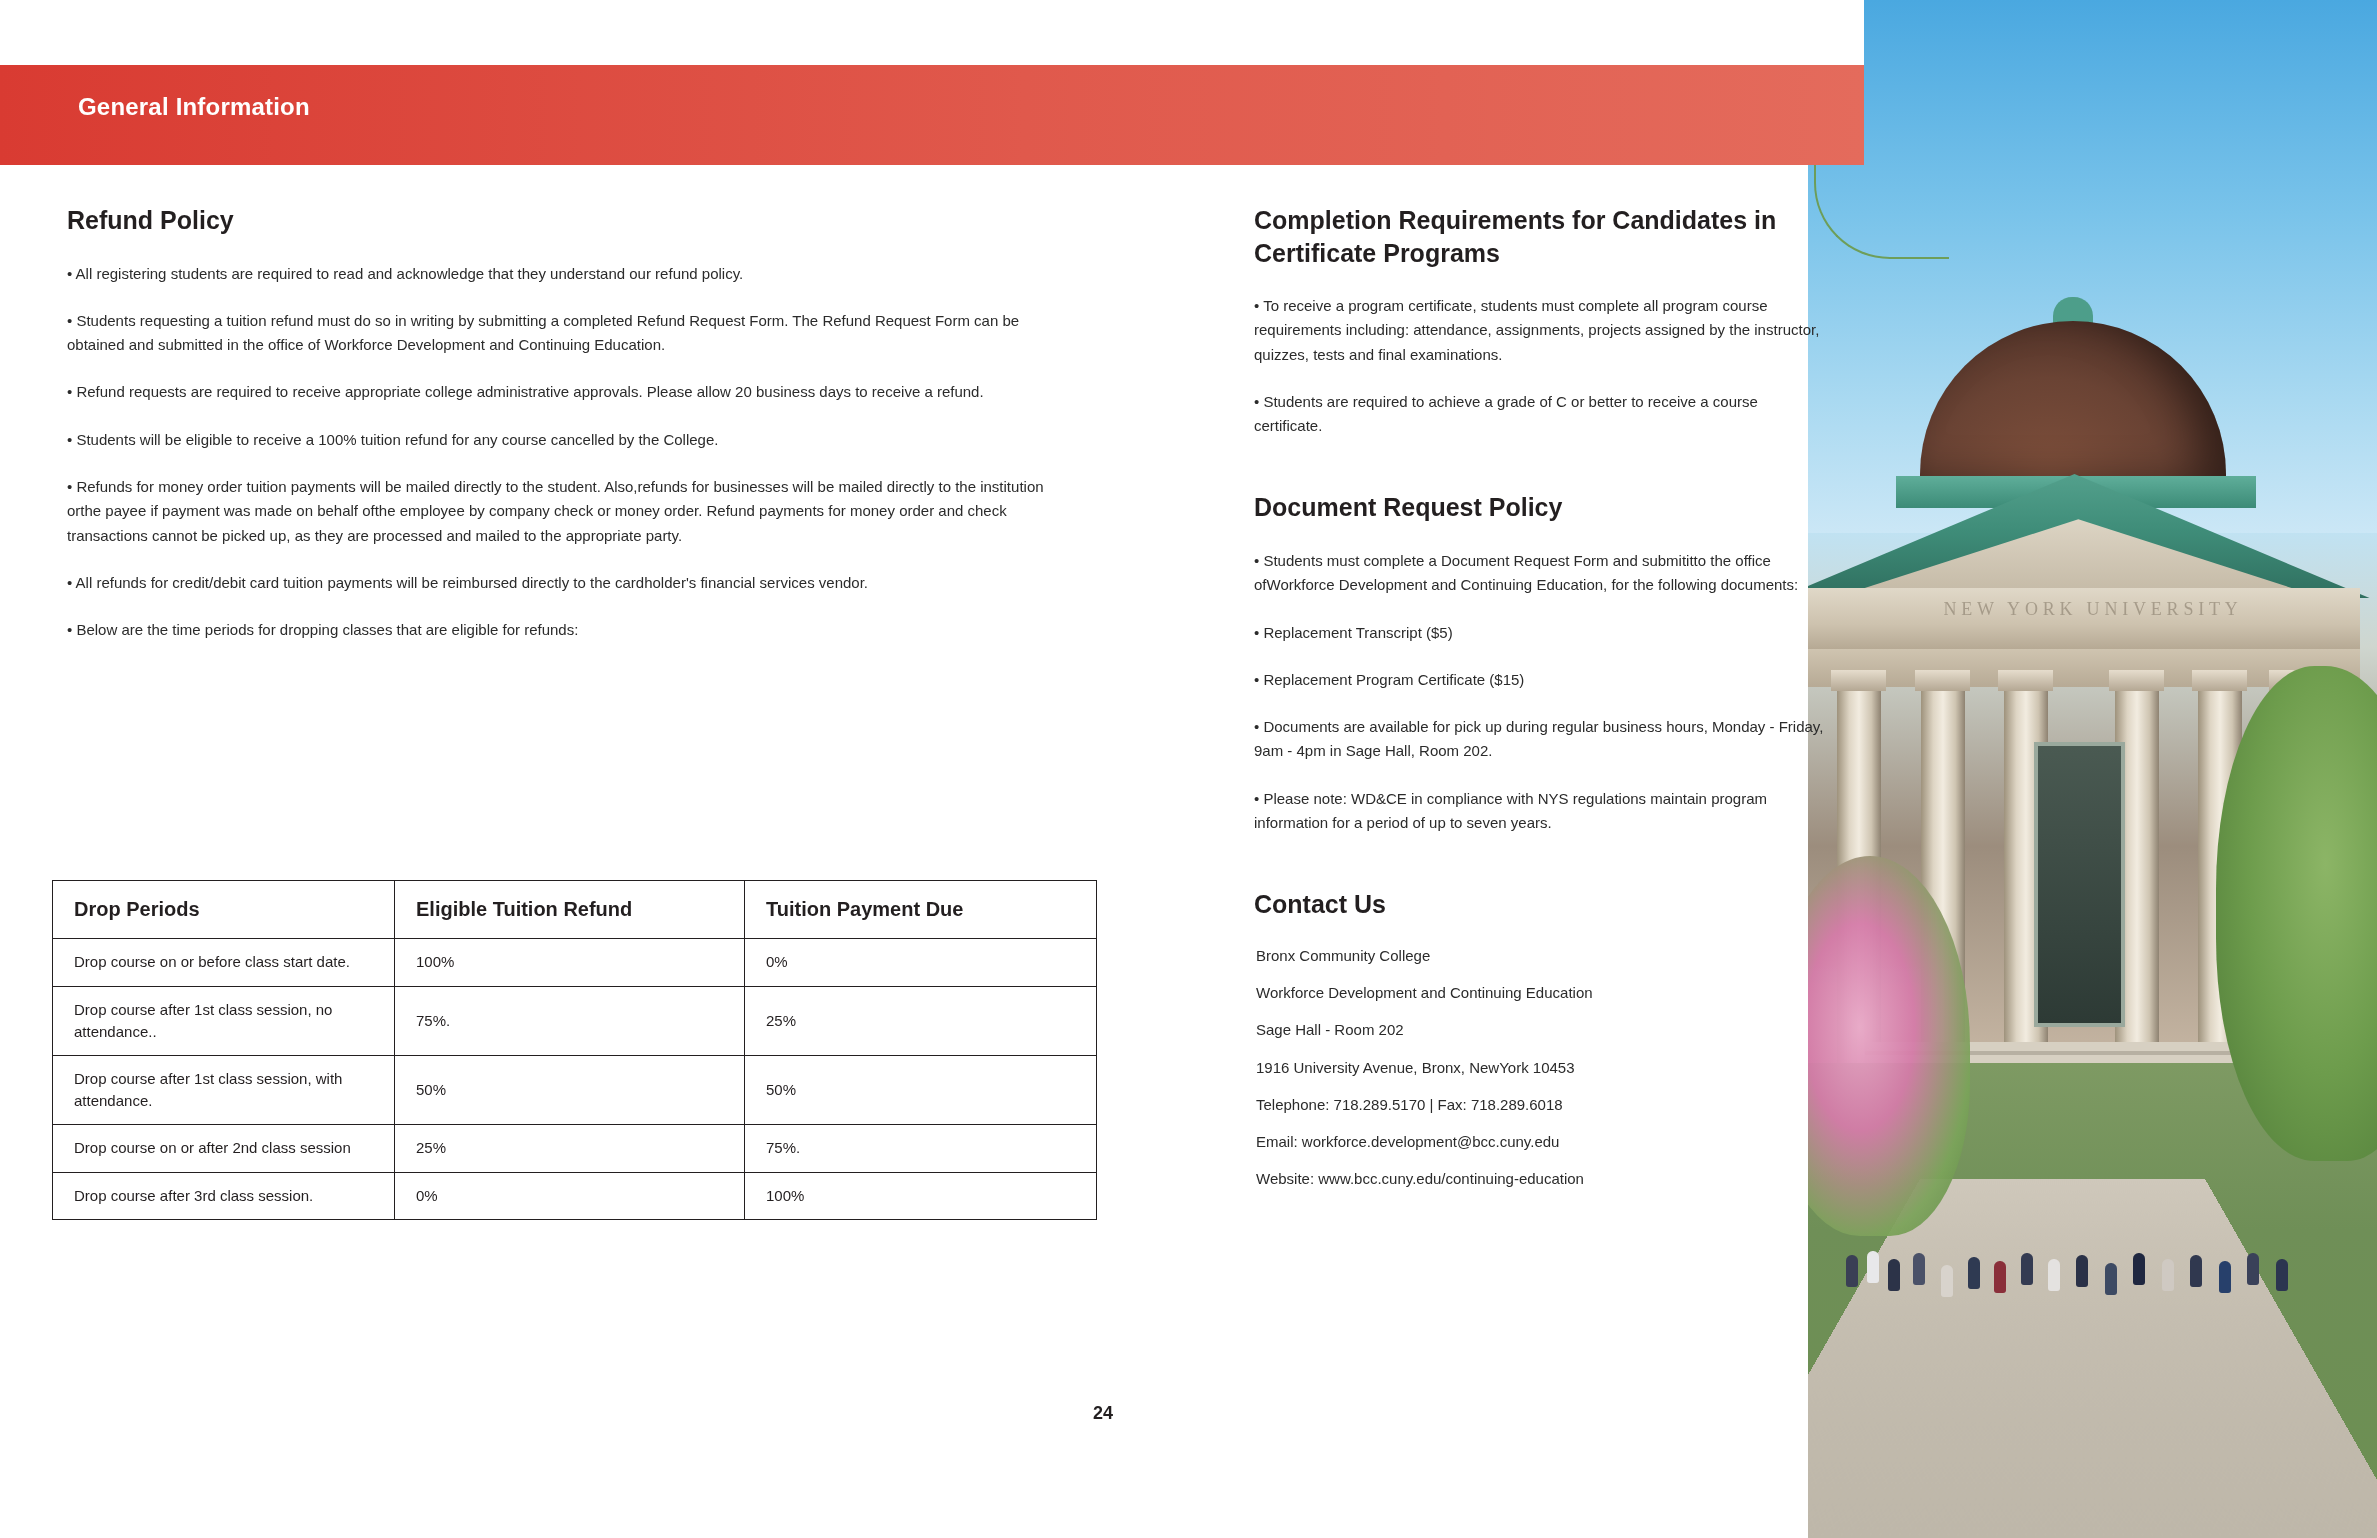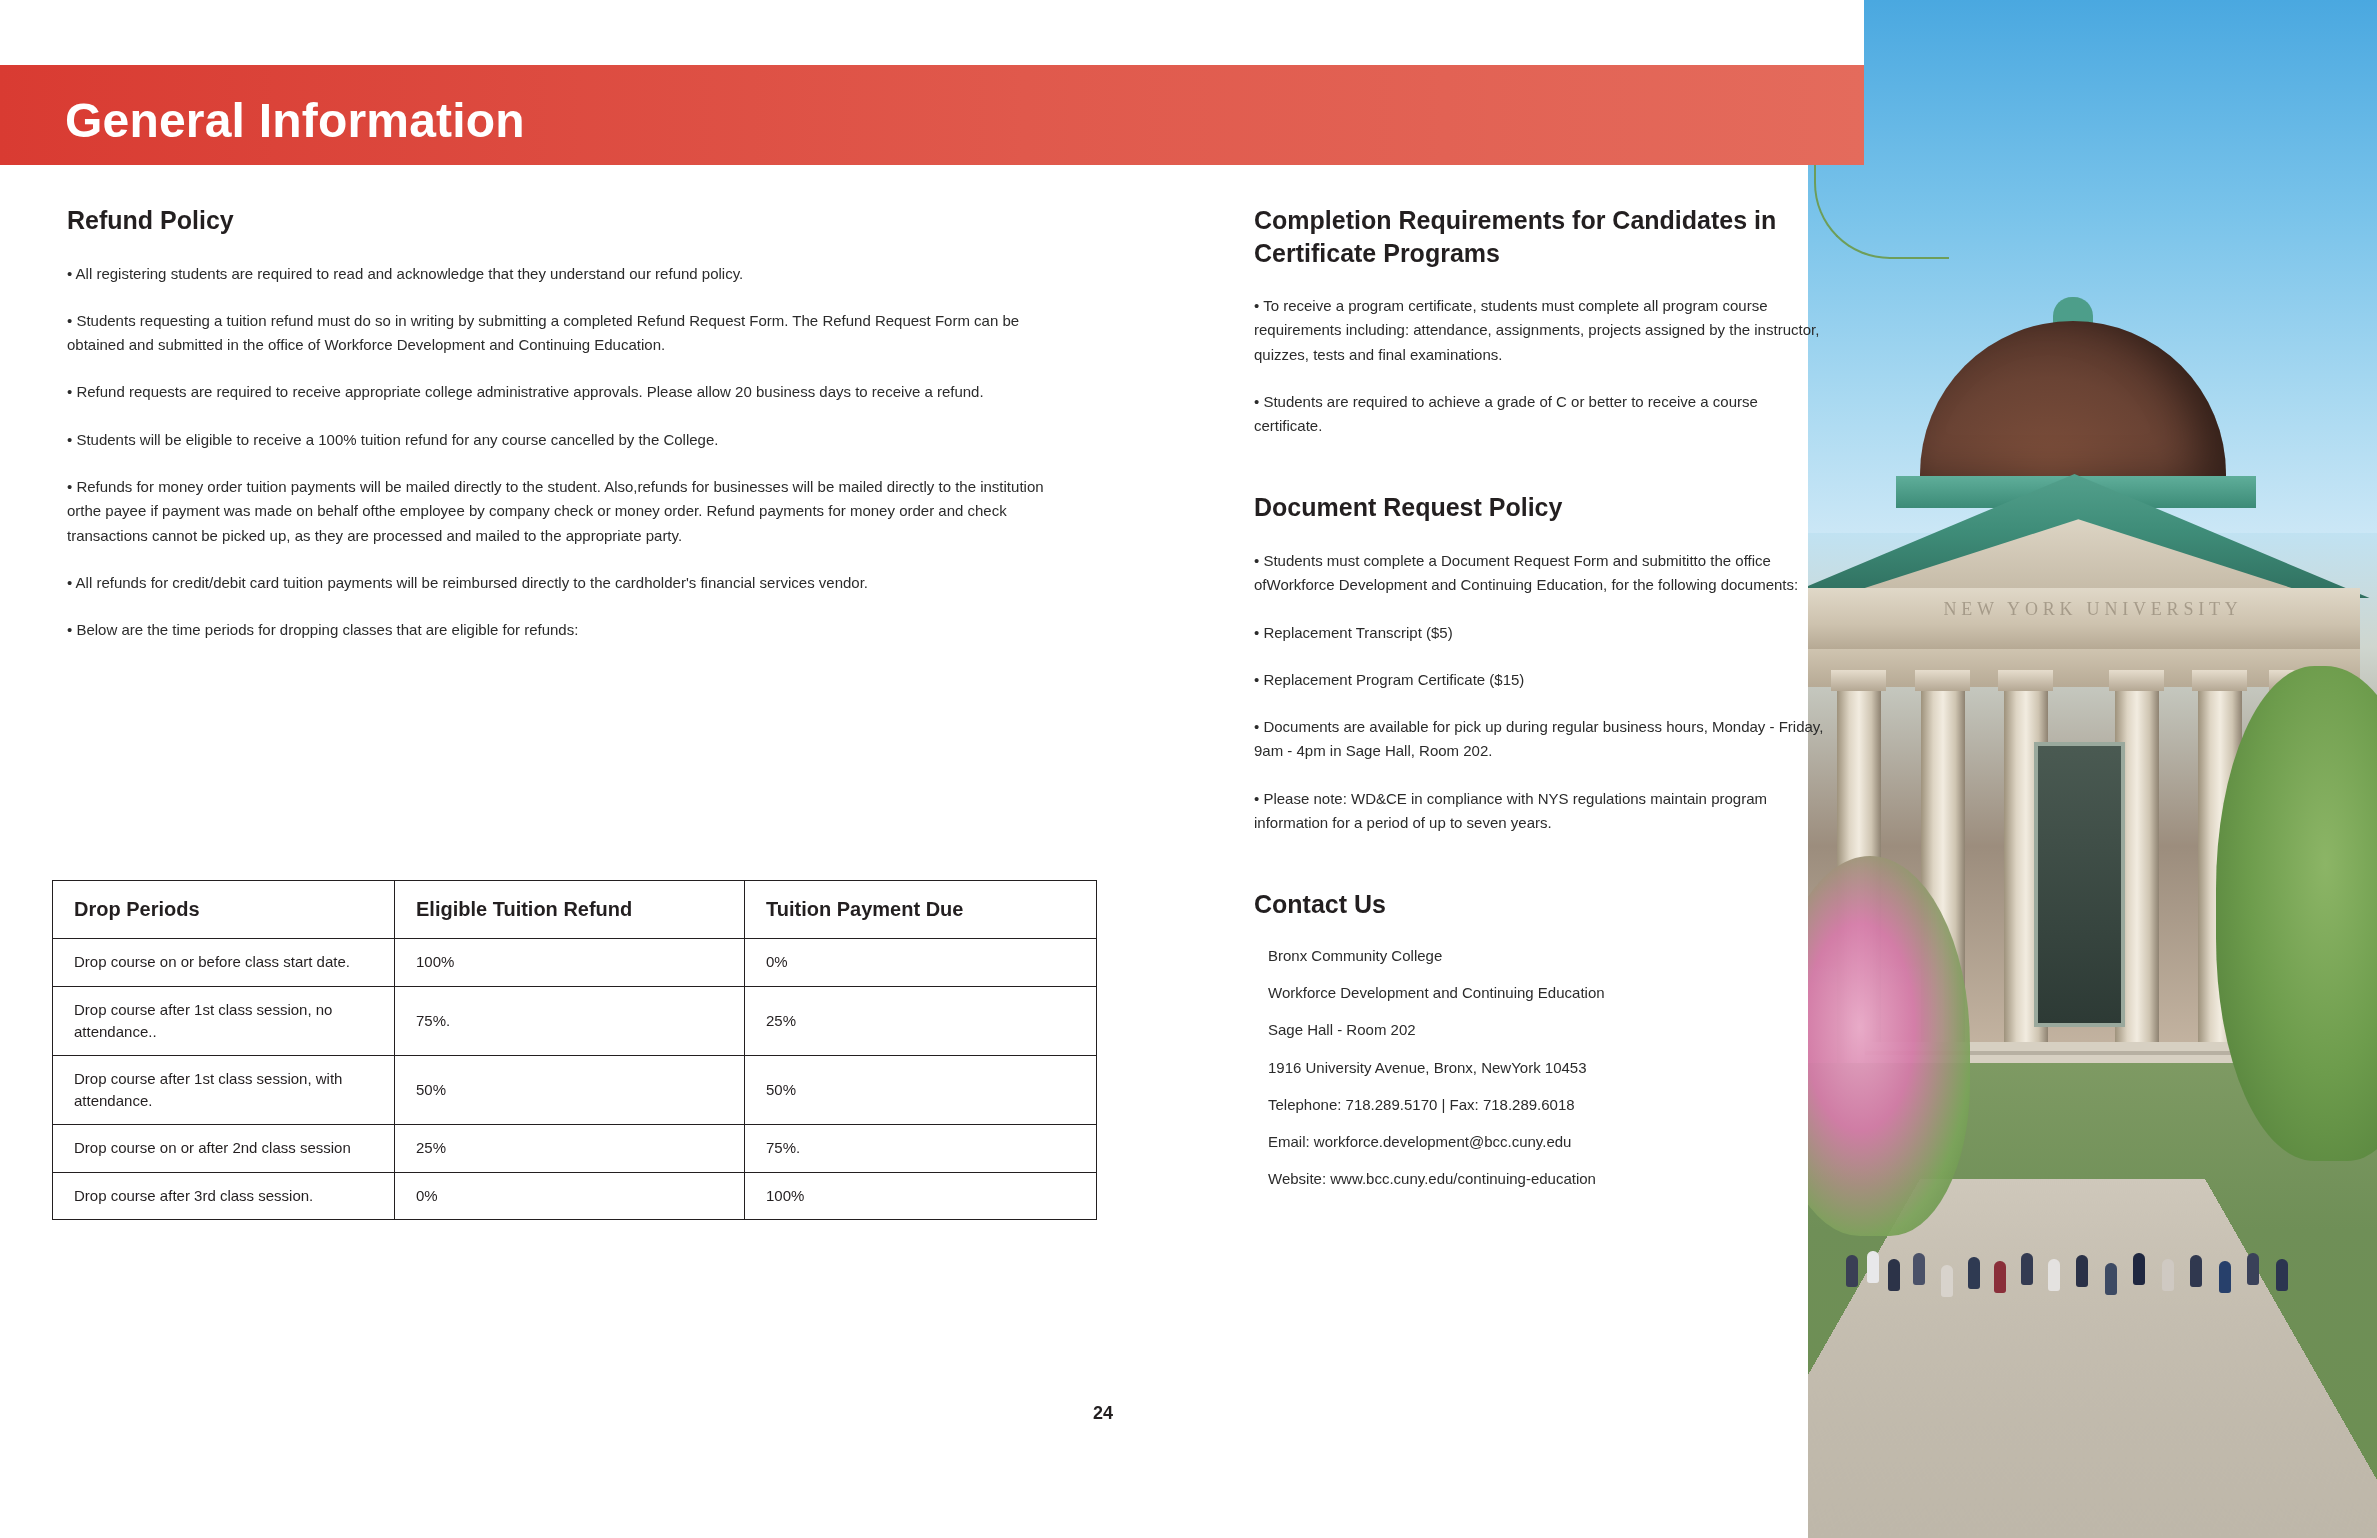--- a/index.html
+++ b/index.html
@@ -164,22 +164,22 @@
   }
 
   
   .header-band {
     position: absolute;
     left: 0; top: 65px; width: 1864px; height: 100px;
     background: linear-gradient(to right, #d93b32 0%, #e0594c 55%, #e46b5c 100%);
   }
   .header-title {
     position: absolute;
-    left: 65px; top: 93px;
-    font-size: 48px;
+    left: 78px; top: 93px;
+    font-size: 24px;
     font-weight: bold;
     color: #ffffff;
     letter-spacing: 0.2px;
   }
 
   
   .col-left {
     position: absolute;
     left: 67px; top: 204px; width: 1008px;
   }
@@ -227,21 +227,21 @@
     font-size: 15px;
     padding: 12.4px 21px;
     line-height: 1.45;
   }
   table.refund col.c1 { width: 342px; }
   table.refund col.c2 { width: 350px; }
   table.refund col.c3 { width: 352px; }
 
   
   .contact-lines p {
-    margin: 0 0 17px 14px;
+    margin: 0 0 17px 2px;
     font-size: 15px;
     line-height: 1.35;
     color: #2b2b2b;
   }
 
   
   .page-num {
     position: absolute;
     left: 1065px; top: 1403px;
     width: 76px;

